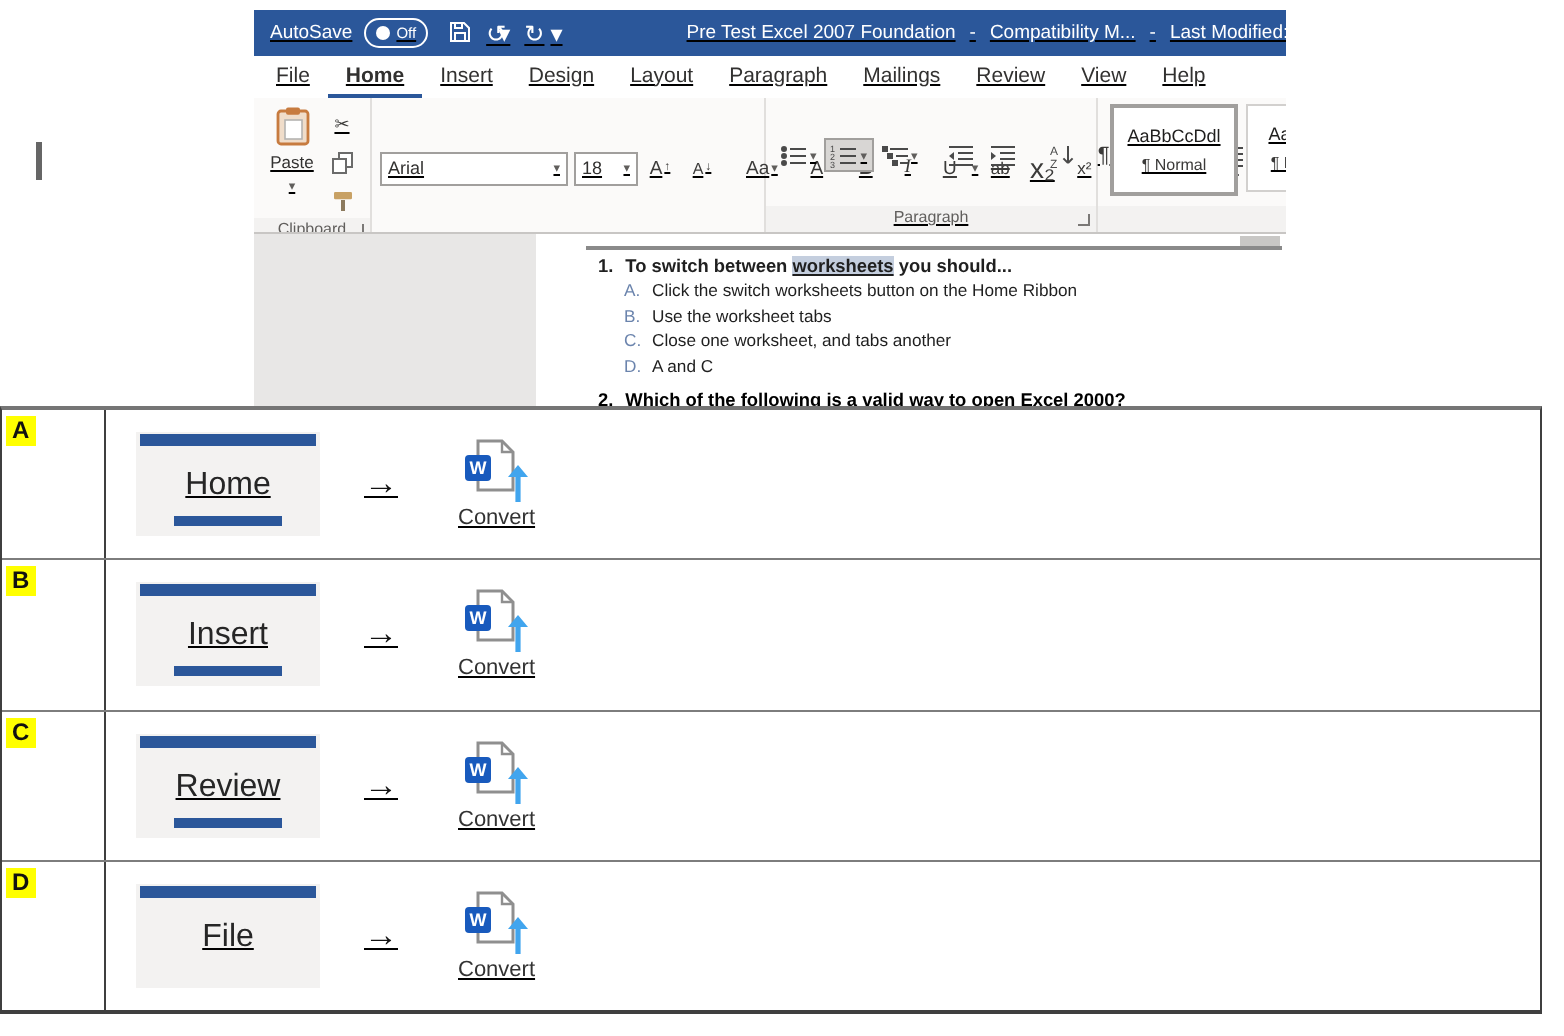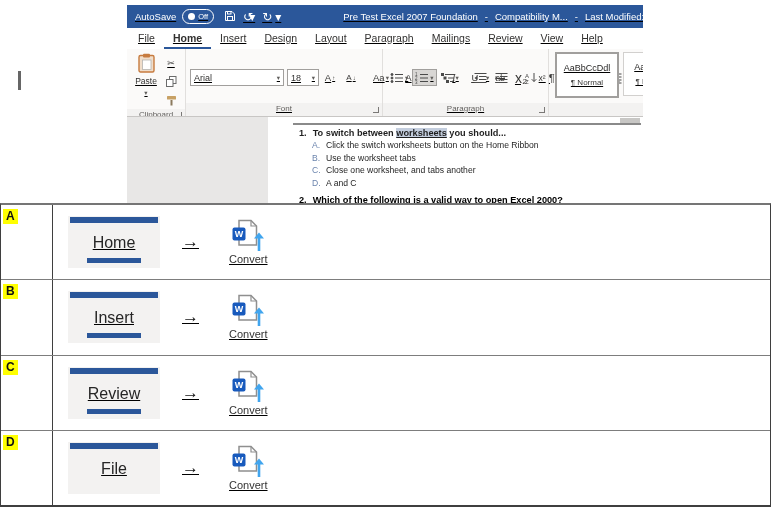--- a/index.html
+++ b/index.html
@@ -231,24 +231,20 @@
             <span class="rbtn">
                 <span class="ylwbar">ab</span>
                 <span class="caret">▾</span>
               </span>
             <span class="rbtn">
                 <span class="redbar">A</span>
                 <span class="caret">▾</span>
               </span>
           </div>
         </div>
-        <div class="glabel">
-          <span>Font</span>
-          <span class="launcher"></span>
-        </div>
       </div>
 
       <div class="rgroup" style="width:165px;">
         <div class="gcontent fcol">
           <div class="frow">
             <span class="rbtn">
               <svg width="14" height="12" stroke="#4a4a4a">
                   <circle cx="2" cy="2.5" r="1" fill="#4a4a4a"></circle>
                   <line x1="5" y1="2.5" x2="13" y2="2.5"></line>
                   <circle cx="2" cy="6" r="1" fill="#4a4a4a"></circle>

